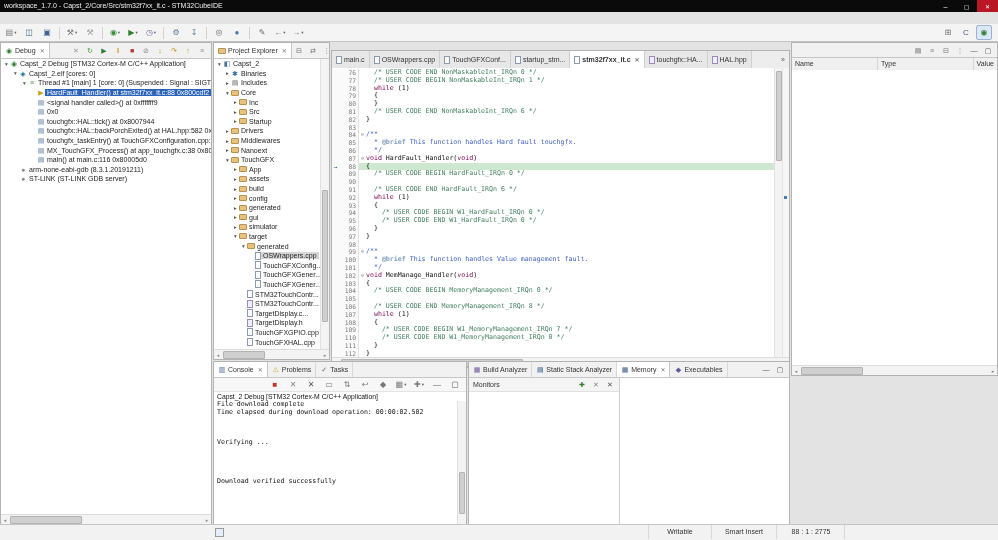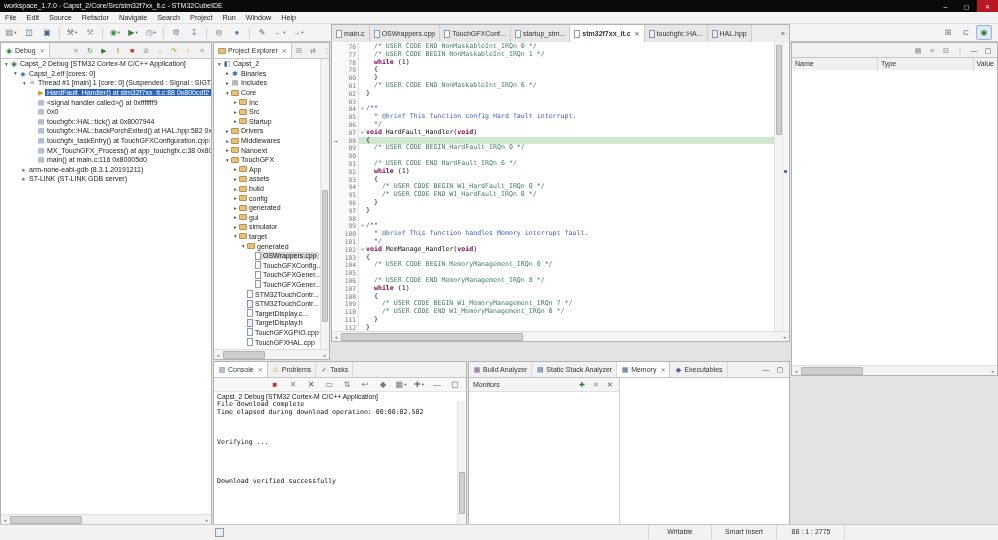--- a/index.html
+++ b/index.html
@@ -22,21 +22,21 @@
   .tbtn{height:13px;min-width:12px;padding:0 1px;display:flex;align-items:center;justify-content:center;margin:0 1px;border:1px solid transparent;border-radius:2px;}
   .tbtn.active{background:#dde8f6;border-color:#9ab4d6;}
   .tg{font-size:8px;line-height:1;}
   .ddv{font-size:4.5px;color:#666;margin-left:1px;}
   .tsep{width:1px;height:12px;background:#d2d2d2;margin:0 3px;flex:none;}
   .persp{margin-left:auto;display:flex;align-items:center;margin-right:3px;}
   
   .panel{position:absolute;background:#fff;border:1px solid #b3b3b3;box-sizing:border-box;}
   #debug-panel{left:0;top:42px;width:212px;height:483px;}
   #pe-panel{left:213px;top:42px;width:117px;height:318px;}
-  #editor-panel{left:331px;top:24px;width:459px;height:318px;}
+  #editor-panel{left:331px;top:50px;width:459px;height:318px;}
   #right-panel{left:791px;top:42px;width:207px;height:334px;}
   #console-panel{left:213px;top:361px;width:254px;height:164px;}
   #memory-panel{left:468px;top:361px;width:322px;height:164px;}
   .vhead{height:15px;background:#f1f1f1;border-bottom:1px solid #c6c6c6;display:flex;align-items:center;position:relative;}
   .vtabs{display:flex;height:100%;}
   .vtab{display:flex;align-items:center;gap:2px;padding:0 4px;font-size:7px;color:#333;border-right:1px solid #d8d8d8;height:100%;box-sizing:border-box;white-space:nowrap;}
   .vtab.active{background:#fff;border-right-color:#c6c6c6;}
   .xb{font-size:6px;color:#777;margin-left:2px;}
   .vtools{margin-left:auto;padding-right:2px;}
   .vtools .tbtn{height:11px;min-width:10px;margin:0;}
@@ -64,21 +64,21 @@
   #code-lines{position:absolute;left:0;top:1px;right:14px;}
   .cl{display:flex;height:7.8px;line-height:7.8px;font-family:"DejaVu Sans Mono",monospace;font-size:6.6px;white-space:pre;}
   .ann{width:7px;flex:none;text-align:center;color:#2456a4;font-size:6px;background:#fafafa;}
   .lnum{width:17px;flex:none;text-align:right;padding-right:2px;color:#7a7a7a;background:#fafafa;border-right:1px solid #e2e2e2;font-size:6.3px;}
   .fold{width:7px;flex:none;text-align:center;color:#9a9a9a;font-size:5.5px;}
   .ltext{flex:1;}
   .cl.cur .ltext,.cl.cur .fold{background:#cde8cf;}
   .tk-c{color:#3f7f5f;}
   .tk-d{color:#3f5fbf;}
   .tk-t{color:#7f9fbf;font-weight:bold;}
-  .tk-k{color:#7f0055;font-weight:bold;}
+  .tk-k{color:#7f0055;font-weight:normal;}
   .tk-p{color:#111;}
   .vsb{position:absolute;right:6px;top:0;bottom:0;width:8px;background:#f3f3f3;border-left:1px solid #e0e0e0;}
   .vthumb{position:absolute;left:1px;right:1px;background:#cfcfcf;border:1px solid #b3b3b3;border-radius:1px;}
   .overview{position:absolute;right:0;top:0;bottom:0;width:6px;background:#f6f6f6;border-left:1px solid #e3e3e3;}
   .ovm{position:absolute;left:1px;width:3px;height:3px;background:#4a7ab5;top:44%;}
   
   .hsb{position:absolute;left:0;right:0;bottom:0;height:9px;background:#f3f3f3;border-top:1px solid #ddd;display:flex;align-items:center;}
   .sbb{width:8px;height:8px;color:#888;font-size:5px;display:flex;align-items:center;justify-content:center;flex:none;}
   .sbb.l::before{content:"◂";}
   .sbb.r::before{content:"▸";}
@@ -122,32 +122,20 @@
 
   <div class="titlebar">
     <span class="title-text">workspace_1.7.0 - Capst_2/Core/Src/stm32f7xx_it.c - STM32CubeIDE</span>
     <span class="wbtns">
       <span class="wbtn min"></span>
       <span class="wbtn max"></span>
       <span class="wbtn close"></span>
     </span>
   </div>
 
-  <div class="menubar" id="menu-items">
-      <span class="mitem">File</span>
-      <span class="mitem">Edit</span>
-      <span class="mitem">Source</span>
-      <span class="mitem">Refactor</span>
-      <span class="mitem">Navigate</span>
-      <span class="mitem">Search</span>
-      <span class="mitem">Project</span>
-      <span class="mitem">Run</span>
-      <span class="mitem">Window</span>
-      <span class="mitem">Help</span>
-    </div>
 
   <div class="toolbar">
     <span class="tbwrap">
         <span class="tbtn">
           <span class="tg" style="color: rgb(109, 109, 109);">▤</span>
           <span class="ddv">▾</span>
         </span>
         <span class="tbtn">
           <span class="tg" style="color: rgb(63, 100, 145);">◫</span>
         </span>
@@ -555,36 +543,36 @@
       <div id="code-lines">
           <div class="cl"><span class="ann"></span><span class="lnum">76</span><span class="fold"></span><span class="ltext"><span class="tk-c">  /* USER CODE END NonMaskableInt_IRQn 0 */</span></span></div>
           <div class="cl"><span class="ann"></span><span class="lnum">77</span><span class="fold"></span><span class="ltext"><span class="tk-c">  /* USER CODE BEGIN NonMaskableInt_IRQn 1 */</span></span></div>
           <div class="cl"><span class="ann"></span><span class="lnum">78</span><span class="fold"></span><span class="ltext"><span class="tk-p">  </span><span class="tk-k">while</span><span class="tk-p"> (1)</span></span></div>
           <div class="cl"><span class="ann"></span><span class="lnum">79</span><span class="fold"></span><span class="ltext"><span class="tk-p">  {</span></span></div>
           <div class="cl"><span class="ann"></span><span class="lnum">80</span><span class="fold"></span><span class="ltext"><span class="tk-p">  }</span></span></div>
           <div class="cl"><span class="ann"></span><span class="lnum">81</span><span class="fold"></span><span class="ltext"><span class="tk-c">  /* USER CODE END NonMaskableInt_IRQn 6 */</span></span></div>
           <div class="cl"><span class="ann"></span><span class="lnum">82</span><span class="fold"></span><span class="ltext"><span class="tk-p">}</span></span></div>
           <div class="cl"><span class="ann"></span><span class="lnum">83</span><span class="fold"></span><span class="ltext"></span></div>
           <div class="cl"><span class="ann"></span><span class="lnum">84</span><span class="fold">⊖</span><span class="ltext"><span class="tk-d">/**</span></span></div>
-          <div class="cl"><span class="ann"></span><span class="lnum">85</span><span class="fold"></span><span class="ltext"><span class="tk-d">  * </span><span class="tk-t">@brief</span><span class="tk-d"> This function config Hard fault interrupt.</span></span></div>
+          <div class="cl"><span class="ann"></span><span class="lnum">85</span><span class="fold"></span><span class="ltext"><span class="tk-d">  * </span><span class="tk-t">@brief</span><span class="tk-d"> This function handles Hard fault touchgfx.</span></span></div>
           <div class="cl"><span class="ann"></span><span class="lnum">86</span><span class="fold"></span><span class="ltext"><span class="tk-d">  */</span></span></div>
           <div class="cl"><span class="ann"></span><span class="lnum">87</span><span class="fold">⊖</span><span class="ltext"><span class="tk-k">void</span><span class="tk-p"> HardFault_Handler(</span><span class="tk-k">void</span><span class="tk-p">)</span></span></div>
           <div class="cl cur"><span class="ann">→</span><span class="lnum">88</span><span class="fold"></span><span class="ltext"><span class="tk-p">{</span></span></div>
           <div class="cl"><span class="ann"></span><span class="lnum">89</span><span class="fold"></span><span class="ltext"><span class="tk-c">  /* USER CODE BEGIN HardFault_IRQn 0 */</span></span></div>
           <div class="cl"><span class="ann"></span><span class="lnum">90</span><span class="fold"></span><span class="ltext"></span></div>
           <div class="cl"><span class="ann"></span><span class="lnum">91</span><span class="fold"></span><span class="ltext"><span class="tk-c">  /* USER CODE END HardFault_IRQn 6 */</span></span></div>
           <div class="cl"><span class="ann"></span><span class="lnum">92</span><span class="fold"></span><span class="ltext"><span class="tk-p">  </span><span class="tk-k">while</span><span class="tk-p"> (1)</span></span></div>
           <div class="cl"><span class="ann"></span><span class="lnum">93</span><span class="fold"></span><span class="ltext"><span class="tk-p">  {</span></span></div>
           <div class="cl"><span class="ann"></span><span class="lnum">94</span><span class="fold"></span><span class="ltext"><span class="tk-c">    /* USER CODE BEGIN W1_HardFault_IRQn 0 */</span></span></div>
           <div class="cl"><span class="ann"></span><span class="lnum">95</span><span class="fold"></span><span class="ltext"><span class="tk-c">    /* USER CODE END W1_HardFault_IRQn 0 */</span></span></div>
           <div class="cl"><span class="ann"></span><span class="lnum">96</span><span class="fold"></span><span class="ltext"><span class="tk-p">  }</span></span></div>
           <div class="cl"><span class="ann"></span><span class="lnum">97</span><span class="fold"></span><span class="ltext"><span class="tk-p">}</span></span></div>
           <div class="cl"><span class="ann"></span><span class="lnum">98</span><span class="fold"></span><span class="ltext"></span></div>
           <div class="cl"><span class="ann"></span><span class="lnum">99</span><span class="fold">⊖</span><span class="ltext"><span class="tk-d">/**</span></span></div>
-          <div class="cl"><span class="ann"></span><span class="lnum">100</span><span class="fold"></span><span class="ltext"><span class="tk-d">  * </span><span class="tk-t">@brief</span><span class="tk-d"> This function handles Memory interrupt fault.</span></span></div>
+          <div class="cl"><span class="ann"></span><span class="lnum">100</span><span class="fold"></span><span class="ltext"><span class="tk-d">  * </span><span class="tk-t">@brief</span><span class="tk-d"> This function handles Value management fault.</span></span></div>
           <div class="cl"><span class="ann"></span><span class="lnum">101</span><span class="fold"></span><span class="ltext"><span class="tk-d">  */</span></span></div>
           <div class="cl"><span class="ann"></span><span class="lnum">102</span><span class="fold">⊖</span><span class="ltext"><span class="tk-k">void</span><span class="tk-p"> MemManage_Handler(</span><span class="tk-k">void</span><span class="tk-p">)</span></span></div>
           <div class="cl"><span class="ann"></span><span class="lnum">103</span><span class="fold"></span><span class="ltext"><span class="tk-p">{</span></span></div>
           <div class="cl"><span class="ann"></span><span class="lnum">104</span><span class="fold"></span><span class="ltext"><span class="tk-c">  /* USER CODE BEGIN MemoryManagement_IRQn 0 */</span></span></div>
           <div class="cl"><span class="ann"></span><span class="lnum">105</span><span class="fold"></span><span class="ltext"></span></div>
           <div class="cl"><span class="ann"></span><span class="lnum">106</span><span class="fold"></span><span class="ltext"><span class="tk-c">  /* USER CODE END MemoryManagement_IRQn 8 */</span></span></div>
           <div class="cl"><span class="ann"></span><span class="lnum">107</span><span class="fold"></span><span class="ltext"><span class="tk-p">  </span><span class="tk-k">while</span><span class="tk-p"> (1)</span></span></div>
           <div class="cl"><span class="ann"></span><span class="lnum">108</span><span class="fold"></span><span class="ltext"><span class="tk-p">  {</span></span></div>
           <div class="cl"><span class="ann"></span><span class="lnum">109</span><span class="fold"></span><span class="ltext"><span class="tk-c">    /* USER CODE BEGIN W1_MemoryManagement_IRQn 7 */</span></span></div>
           <div class="cl"><span class="ann"></span><span class="lnum">110</span><span class="fold"></span><span class="ltext"><span class="tk-c">    /* USER CODE END W1_MemoryManagement_IRQn 0 */</span></span></div>

